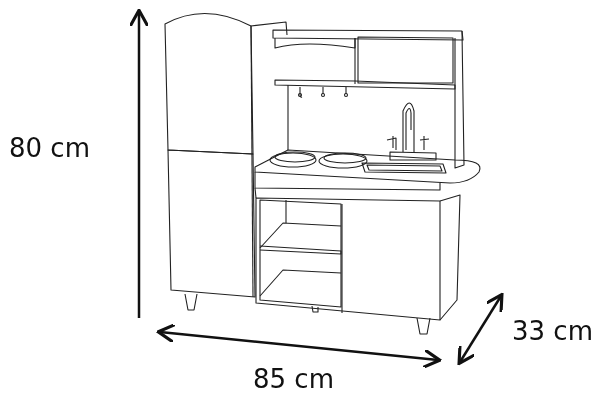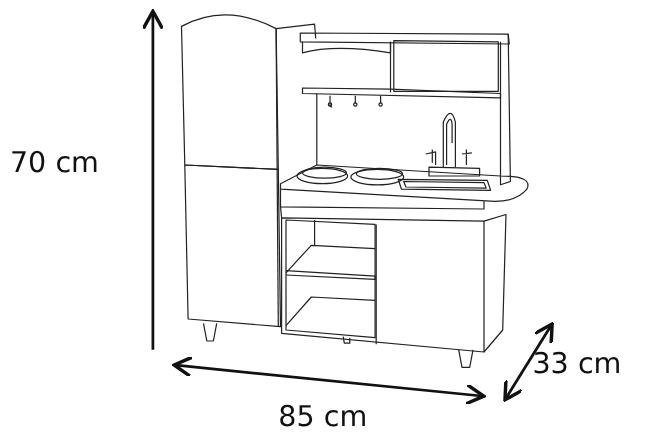--- a/index.html
+++ b/index.html
@@ -2,21 +2,21 @@
 <html><head>
 <meta charset="utf-8">
 <style>
   html, body { margin: 0; padding: 0; background: #ffffff; }
   body { width: 600px; height: 400px; position: relative; overflow: hidden;
          font-family: "DejaVu Sans", "Liberation Sans", sans-serif; }
   #stage { position: absolute; left: 0; top: 0; width: 600px; height: 400px; }
   .dim-label { position: absolute; font-size: 26px; color: #111; white-space: nowrap; }
   #lbl-h { left: 9px; top: 133px; }
   #lbl-w { left: 253px; top: 364px; text-align: right; }
-  #lbl-d { left: 484px; top: 316px; text-align: center; }
+  #lbl-d { left: 512px; top: 316px; text-align: center; }
 </style>
 </head>
 <body>
 
 <div id="stage">
 <svg width="600" height="400" viewBox="0 0 600 400" xmlns="http://www.w3.org/2000/svg">
   <defs>
     <marker id="ah" viewBox="0 0 10 10" refX="8" refY="5" markerWidth="7" markerHeight="7" orient="auto-start-reverse">
       <path d="M0,0 L9,5 L0,10" fill="none" stroke="#111" stroke-width="1.8"></path>
     </marker>
@@ -86,15 +86,15 @@
       <path d="M440,201 L460,195 L457,300 L440,320"></path>
 
       <path d="M185,294 L188,310 L194,310 L197,294"></path>
       <path d="M312,306 L313,312 L318,312 L318,307"></path>
       <path d="M417,318 L420,334 L427,334 L430,318"></path>
     </g>
   </g>
 </svg>
 </div>
 
-<div class="dim-label" id="lbl-h">70 cm</div>
+<div class="dim-label" id="lbl-h">80 cm</div>
 <div class="dim-label" id="lbl-w">85 cm</div>
 <div class="dim-label" id="lbl-d">33 cm</div>
 
 </body></html>

